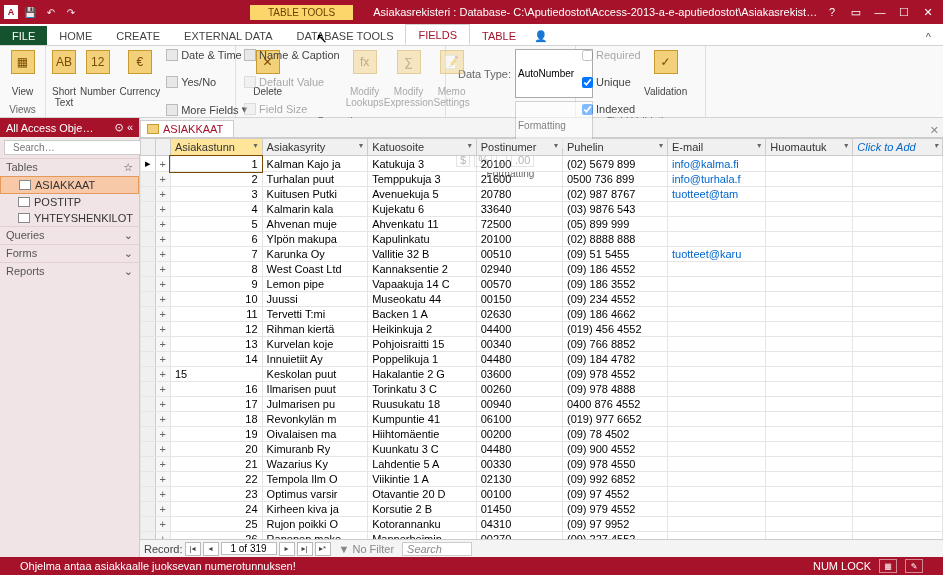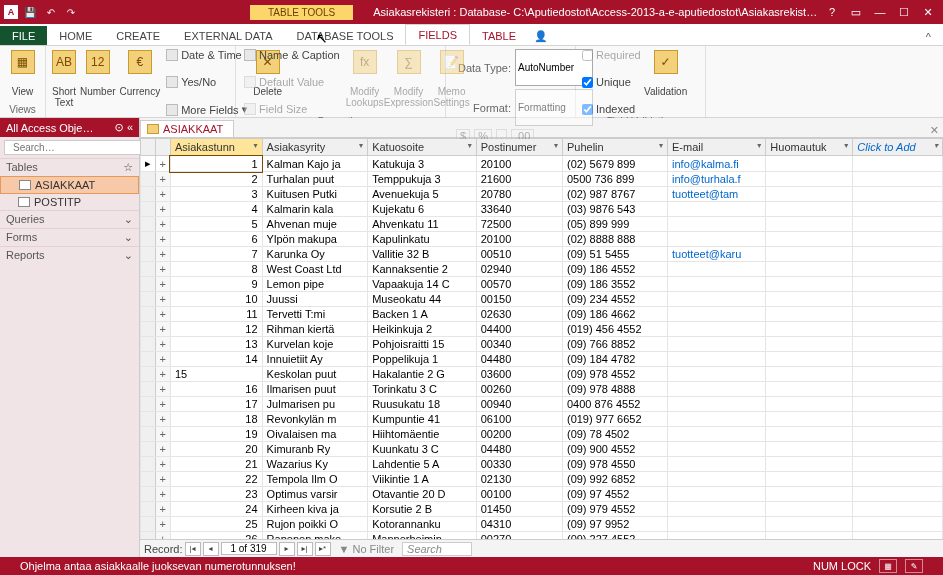--- a/index.html
+++ b/index.html
@@ -31,21 +31,21 @@
 .group .label { text-align: center; font-size: 10px; color: #666; padding-bottom: 2px; }
 .big-btn { display: flex; flex-direction: column; align-items: center; justify-content: center; width: 42px; padding: 2px 0; cursor: pointer; }
 .big-btn .ico { width: 24px; height: 24px; background: #f3d07a; border: 1px solid #c99a2e; display: flex; align-items: center; justify-content: center; font-size: 12px; color: #7a4a00; }
 .big-btn .lbl { font-size: 10px; color: #444; margin-top: 12px; text-align: center; line-height: 1.1; }
 .big-btn.disabled { opacity: .45; }
 .small-stack { display: flex; flex-direction: column; gap: 13px; font-size: 10px; color: #444; }
 .small-stack .itm { display: flex; align-items: center; gap: 3px; padding: 1px 2px; cursor: pointer; white-space: nowrap; }
 .small-stack .itm .sq { width: 12px; height: 12px; background: #e8e8e8; border: 1px solid #bbb; display: inline-block; }
 .prop-row { display: flex; align-items: center; gap: 4px; font-size: 10px; color: #444; margin: 1px 4px; }
 .prop-row label { min-width: 55px; text-align: right; color: #666; }
-.prop-row select, .prop-row input.sel { font-size: 10px; border: 1px solid #aaa; background: #fff; padding: 12px 2px; width: 78px; }
+.prop-row select, .prop-row input.sel { font-size: 10px; border: 1px solid #aaa; background: #fff; padding: 18px 2px; width: 78px; }
 .chk { display: flex; align-items: center; gap: 3px; font-size: 10px; color: #444; padding: 1px 0; }
 .chk input { width: 11px; height: 11px; }
 
 
 .content { flex: 1; display: flex; min-height: 0; }
 
 
 .navpane { width: 140px; background: #f1e4e6; border-right: 1px solid #ccc; display: flex; flex-direction: column; }
 .navpane .hdr { background: #a5122a; color: #fff; padding: 3px 6px; font-size: 12px; display: flex; align-items: center; justify-content: space-between; }
 .navpane .search { padding: 3px 4px; display: flex; align-items: center; }
@@ -262,20 +262,24 @@
         <span>Tables</span>
         <span>☆</span>
       </div>
     <div class="obj sel">
         <span class="oico"></span>
         <span>ASIAKKAAT</span>
       </div>
     <div class="obj">
         <span class="oico"></span>
         <span>POSTITP</span>
+      </div>
+    <div class="obj">
+        <span class="oico"></span>
+        <span>YHTEYSHENKILOT</span>
       </div>
     <div class="grp">
         <span>Queries</span>
         <span>⌄</span>
       </div>
     <div class="grp">
         <span>Forms</span>
         <span>⌄</span>
       </div>
     <div class="grp">

